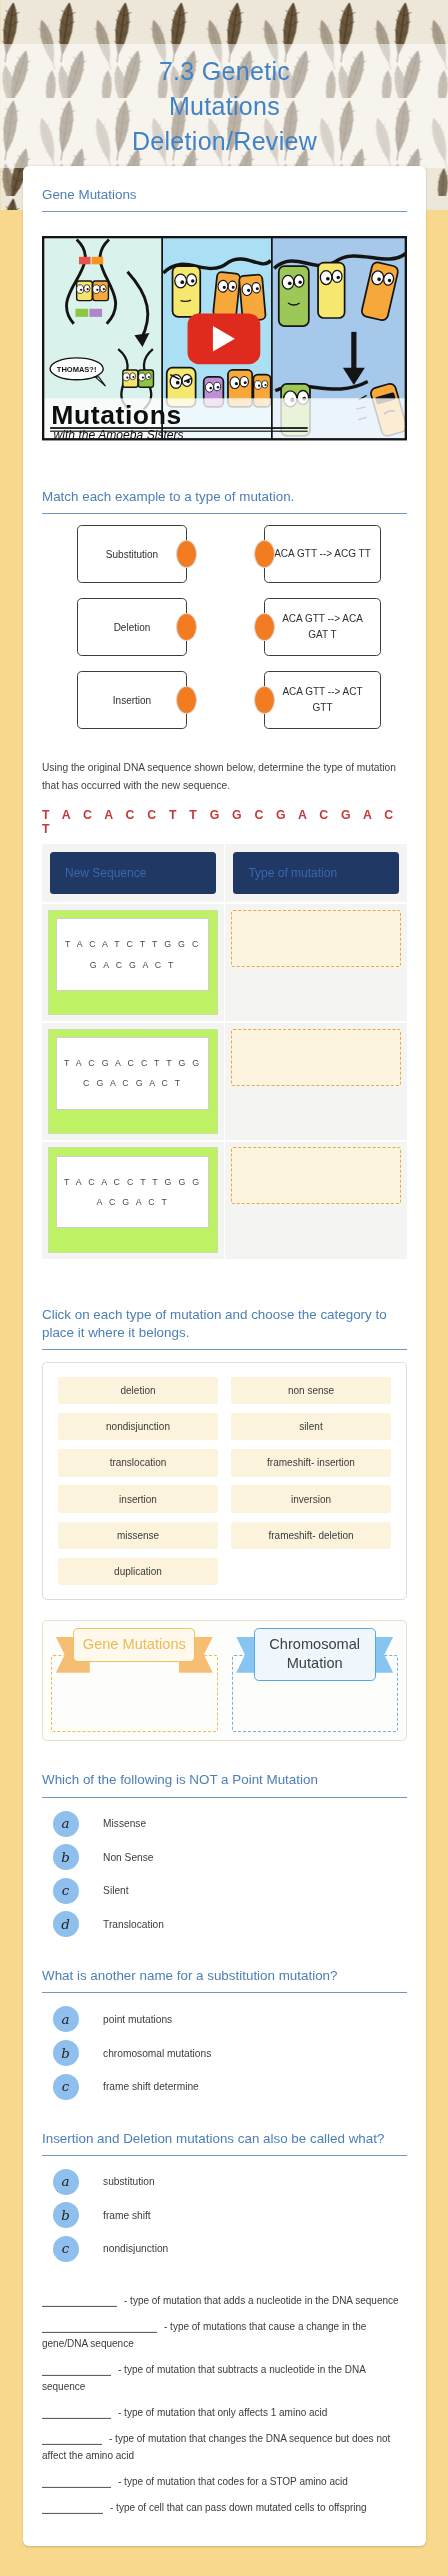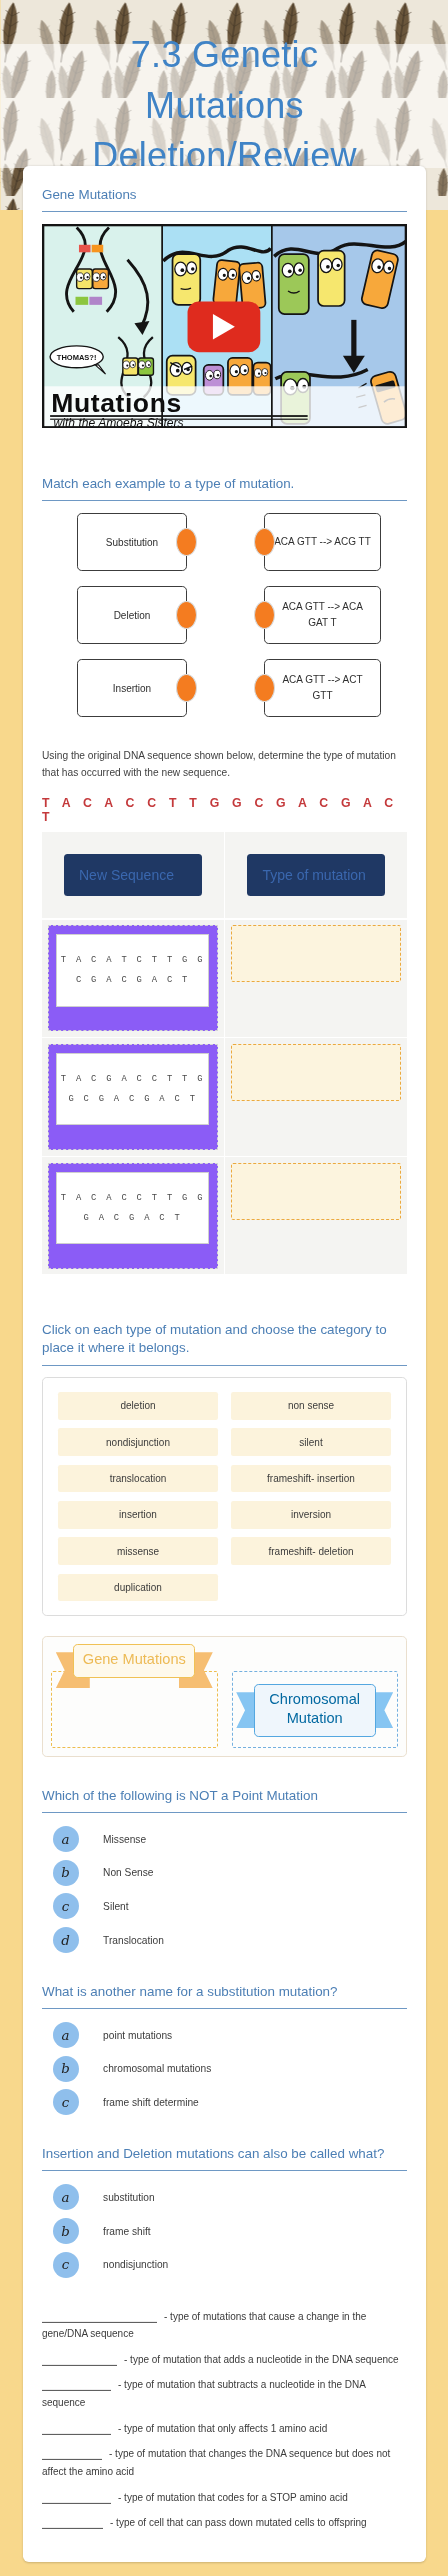--- a/index.html
+++ b/index.html
@@ -14,21 +14,21 @@
   
   .banner{position:relative;width:449px;height:210px;overflow:hidden;}
   .banner svg.feather-bg{position:absolute;inset:0;display:block;}
   .title-band{
     position:absolute;left:0;top:44px;width:100%;height:124px;
     background:rgba(255,255,255,0.55);
     display:flex;flex-direction:column;justify-content:center;
   }
   .title-band h1{
     margin:0;text-align:center;
-    font-size:36px;line-height:1.4;font-weight:400;
+    font-size:25px;line-height:1.4;font-weight:400;
     color:#3F83C6;letter-spacing:0.3px;
   }
   
   .card{
     position:relative;z-index:2;
     width:365px;margin:-44px auto 0 auto;
     background:#FFFFFF;border-radius:5.8px;
     box-shadow:0 0.6px 2.3px rgba(0,0,0,0.18);
     padding:20px 18.7px 22px 18.7px;
   }
@@ -37,21 +37,21 @@
     font-size:13.4px;font-weight:400;line-height:1.35;
     color:#4C7FB5;
     padding-bottom:7px;
     border-bottom:0.6px solid #6E98C4;
   }
   .body-text{font-size:10.2px;line-height:1.7;color:#3F3F3F;margin:0;}
   section{margin:0;}
   .sec-gap{margin-top:30px;}
   .sec-gap-lg{margin-top:47px;}
   
-  .video-wrap{margin-top:11px;text-decoration:underline;}
+  .video-wrap{margin-top:24px;text-decoration:underline;}
   .video-wrap svg{display:block;width:365px;height:auto;}
   
   .match-rows{margin-top:11.7px;padding:0 26px 0 35px;}
   .match-row{display:flex;justify-content:space-between;align-items:stretch;margin-bottom:15px;}
   .match-box{
     position:relative;border:0.9px solid #3C3C3C;border-radius:4.7px;
     background:#fff;display:flex;align-items:center;justify-content:center;
     font-size:10px;color:#2F2F2F;text-align:center;
     min-height:58px;box-sizing:border-box;
   }
@@ -65,28 +65,27 @@
   .dot.on-right{right:-11px;}
   .dot.on-left{left:-11px;}
   
   .dna-seq{
     margin:14px 0 8.2px 0;
     font-size:12.3px;font-weight:bold;color:#C4393B;letter-spacing:4.7px;
   }
   .seq-table{display:grid;grid-template-columns:1fr 1fr;gap:1.8px;}
   .seq-cell{background:#F4F4F2;}
   .thead-box{
-    background:#1F3864;border-radius:3.5px;margin:22px;height:42px;
+    background:#1F3864;border-radius:3.5px;margin:8px;height:42px;
     display:flex;align-items:center;padding-left:15px;
-    color:#3A67AE;font-size:14px;font-weight:500;
+    color:#3A67AE;font-size:12px;font-weight:500;
   }
   .seq-dashed{
-    border:1.2px dashed #D4D4D4;background:#8b5cf6;margin:5.8px;
+    border:1.2px dashed #D4D4D4;background:#bef264;margin:5.8px;
     padding:7.6px 7px 23.4px 7px;
-    font-family:Liberation Mono, monospace;
   }
   .seq-inner{
     border:0.6px solid #CFCFCF;background:#fff;width:153px;margin:0 auto;
     box-sizing:border-box;padding:15px 2.3px;text-align:center;
     font-size:8.8px;letter-spacing:2.3px;line-height:2.3;color:#4A4A4A;
   }
   .answer-box{
     border:1.2px dashed #EBA93F;background:#FCF4DE;border-radius:2.3px;
     height:55px;margin:5.8px;
   }
@@ -119,21 +118,21 @@
   }
   .ribbon::before{left:-17.5px;clip-path:polygon(0 0,100% 0,100% 100%,0 100%,26% 50%);}
   .ribbon::after{right:-17.5px;clip-path:polygon(0 0,100% 0,74% 50%,100% 100%,0 100%);}
   .zone.orange .ribbon::before,.zone.orange .ribbon::after{background:#F6BE72;}
   .zone.blue .ribbon::before,.zone.blue .ribbon::after{background:#86C5F2;}
   .ribbon .label-box{
     position:relative;z-index:2;border-radius:4.7px;text-align:center;
     padding:5.3px 3.5px 7.6px 3.5px;font-size:14.6px;line-height:1.3;
   }
   .zone.orange .label-box{border:1.2px solid #F0C155;background:#FEF9EC;color:#EDBA55;}
-  .zone.blue .label-box{border:1.2px solid #54A7E0;background:#EFF6FC;color:#0369a1;margin-top:40px;}
+  .zone.blue .label-box{border:1.2px solid #54A7E0;background:#EFF6FC;color:#404040;}
   
   .opts{margin-top:13px;}
   .opt{display:flex;align-items:center;gap:24.6px;margin:0 0 7.6px 10.5px;}
   .opt-badge{
     width:26px;height:26px;border-radius:50%;background:#8FBFEC;flex:0 0 26px;
     display:flex;align-items:center;justify-content:center;
     font-family:"DejaVu Serif",serif;font-style:italic;
     font-size:13.4px;color:#222;
   }
   .opt-text{font-size:10.2px;color:#3C3C3C;}
@@ -452,22 +451,22 @@
       </div>
       <div class="opt">
         <span class="opt-badge">c</span>
         <span class="opt-text">nondisjunction</span>
       </div>
     </div>
   </section>
 
   <section class="sec-gap">
     <div class="fill-items">
+      <p class="fill-item"><span class="blank" style="width:75px"></span><span>- type of mutation that adds a nucleotide in the DNA sequence</span></p>
       <p class="fill-item"><span class="blank" style="width:115px"></span><span>- type of mutations that cause a change in the gene/DNA sequence</span></p>
-      <p class="fill-item"><span class="blank" style="width:75px"></span><span>- type of mutation that adds a nucleotide in the DNA sequence</span></p>
       <p class="fill-item"><span class="blank" style="width:69px"></span><span>- type of mutation that subtracts a nucleotide in the DNA sequence</span></p>
       <p class="fill-item"><span class="blank" style="width:69px"></span><span>- type of mutation that only affects 1 amino acid</span></p>
       <p class="fill-item"><span class="blank" style="width:60px"></span><span>- type of mutation that changes the DNA sequence but does not affect the amino acid</span></p>
       <p class="fill-item"><span class="blank" style="width:69px"></span><span>- type of mutation that codes for a STOP amino acid</span></p>
       <p class="fill-item"><span class="blank" style="width:61px"></span><span>- type of cell that can pass down mutated cells to offspring</span></p>
     </div>
 
   </section>
 
 </main>

